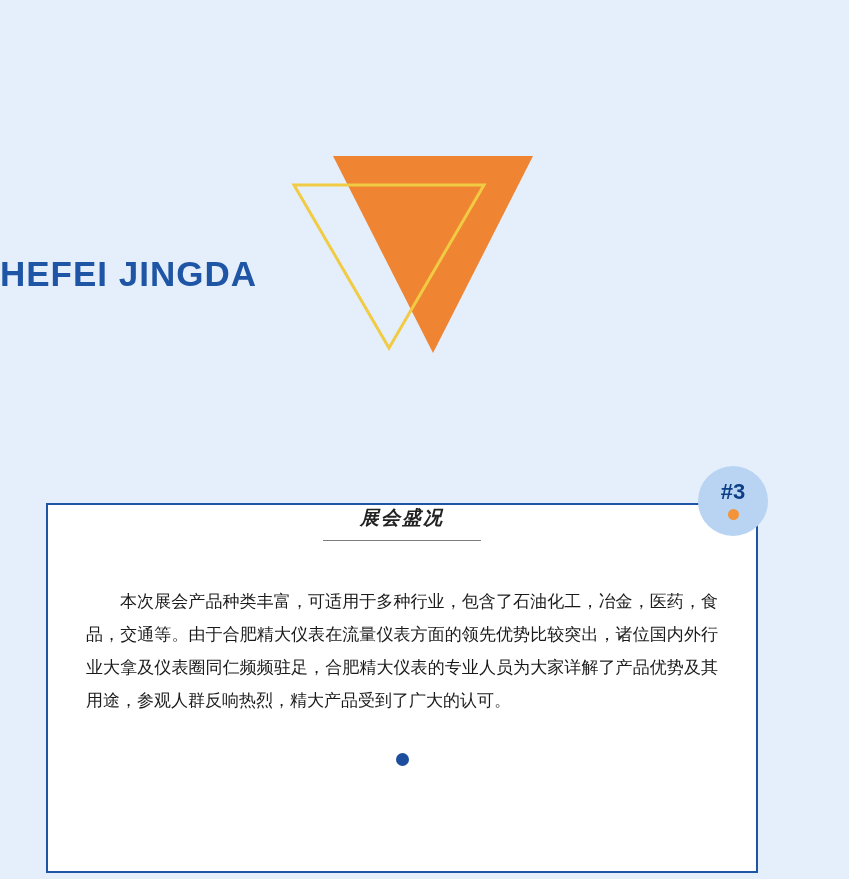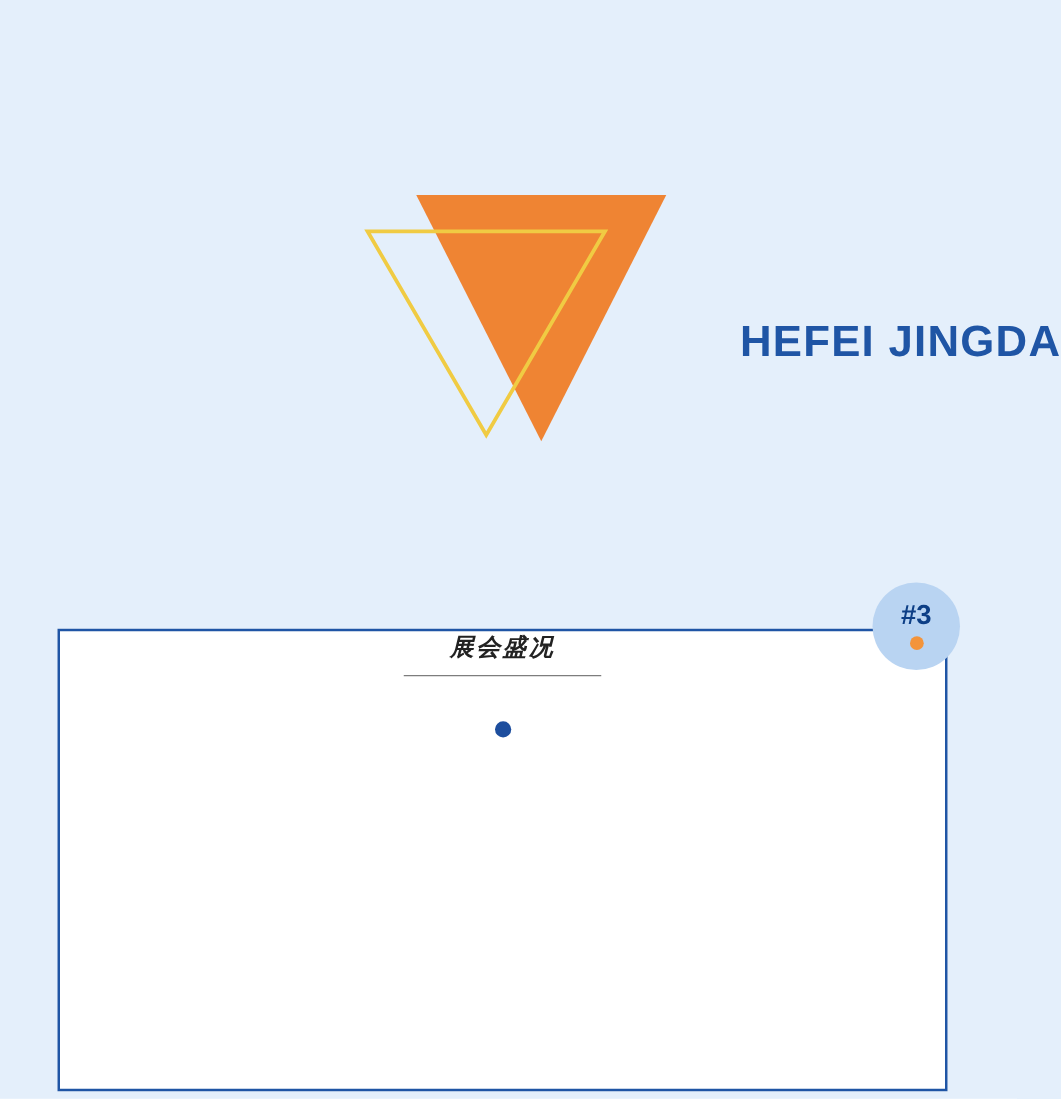--- a/index.html
+++ b/index.html
@@ -44,21 +44,21 @@
     top: 62px;
     width: 196px;
     height: 170px;
   }
   .tri-yellow svg { display:block; }
   .logo-text {
     position: absolute;
     left: 0;
     top: 134px;
     width: 849px;
-    text-align: right;
+    text-align: left;
     font-size: 35px;
     font-weight: bold;
     letter-spacing: 1px;
     color: #1f55a5;
     font-family: "Liberation Sans", sans-serif;
   }
 
   
   .badge {
     position: absolute;
@@ -147,16 +147,17 @@
   </div>
 
   <div class="badge">
     <span class="badge-num">#3</span>
     <span class="badge-dot"></span>
   </div>
 
   <div class="card">
     <div class="card-title">展会盛况</div>
     <div class="card-title-rule"></div>
+    <div class="card-body">本次展会产品种类丰富，可适用于多种行业，包含了石油化工，冶金，医药，食品，交通等。由于合肥精大仪表在流量仪表方面的领先优势比较突出，诸位国内外行业大拿及仪表圈同仁频频驻足，合肥精大仪表的专业人员为大家详解了产品优势及其用途，参观人群反响热烈，精大产品受到了广大的认可。</div>
     <div class="card-dot"></div>
   </div>
 
 </div>
 
 </body></html>

